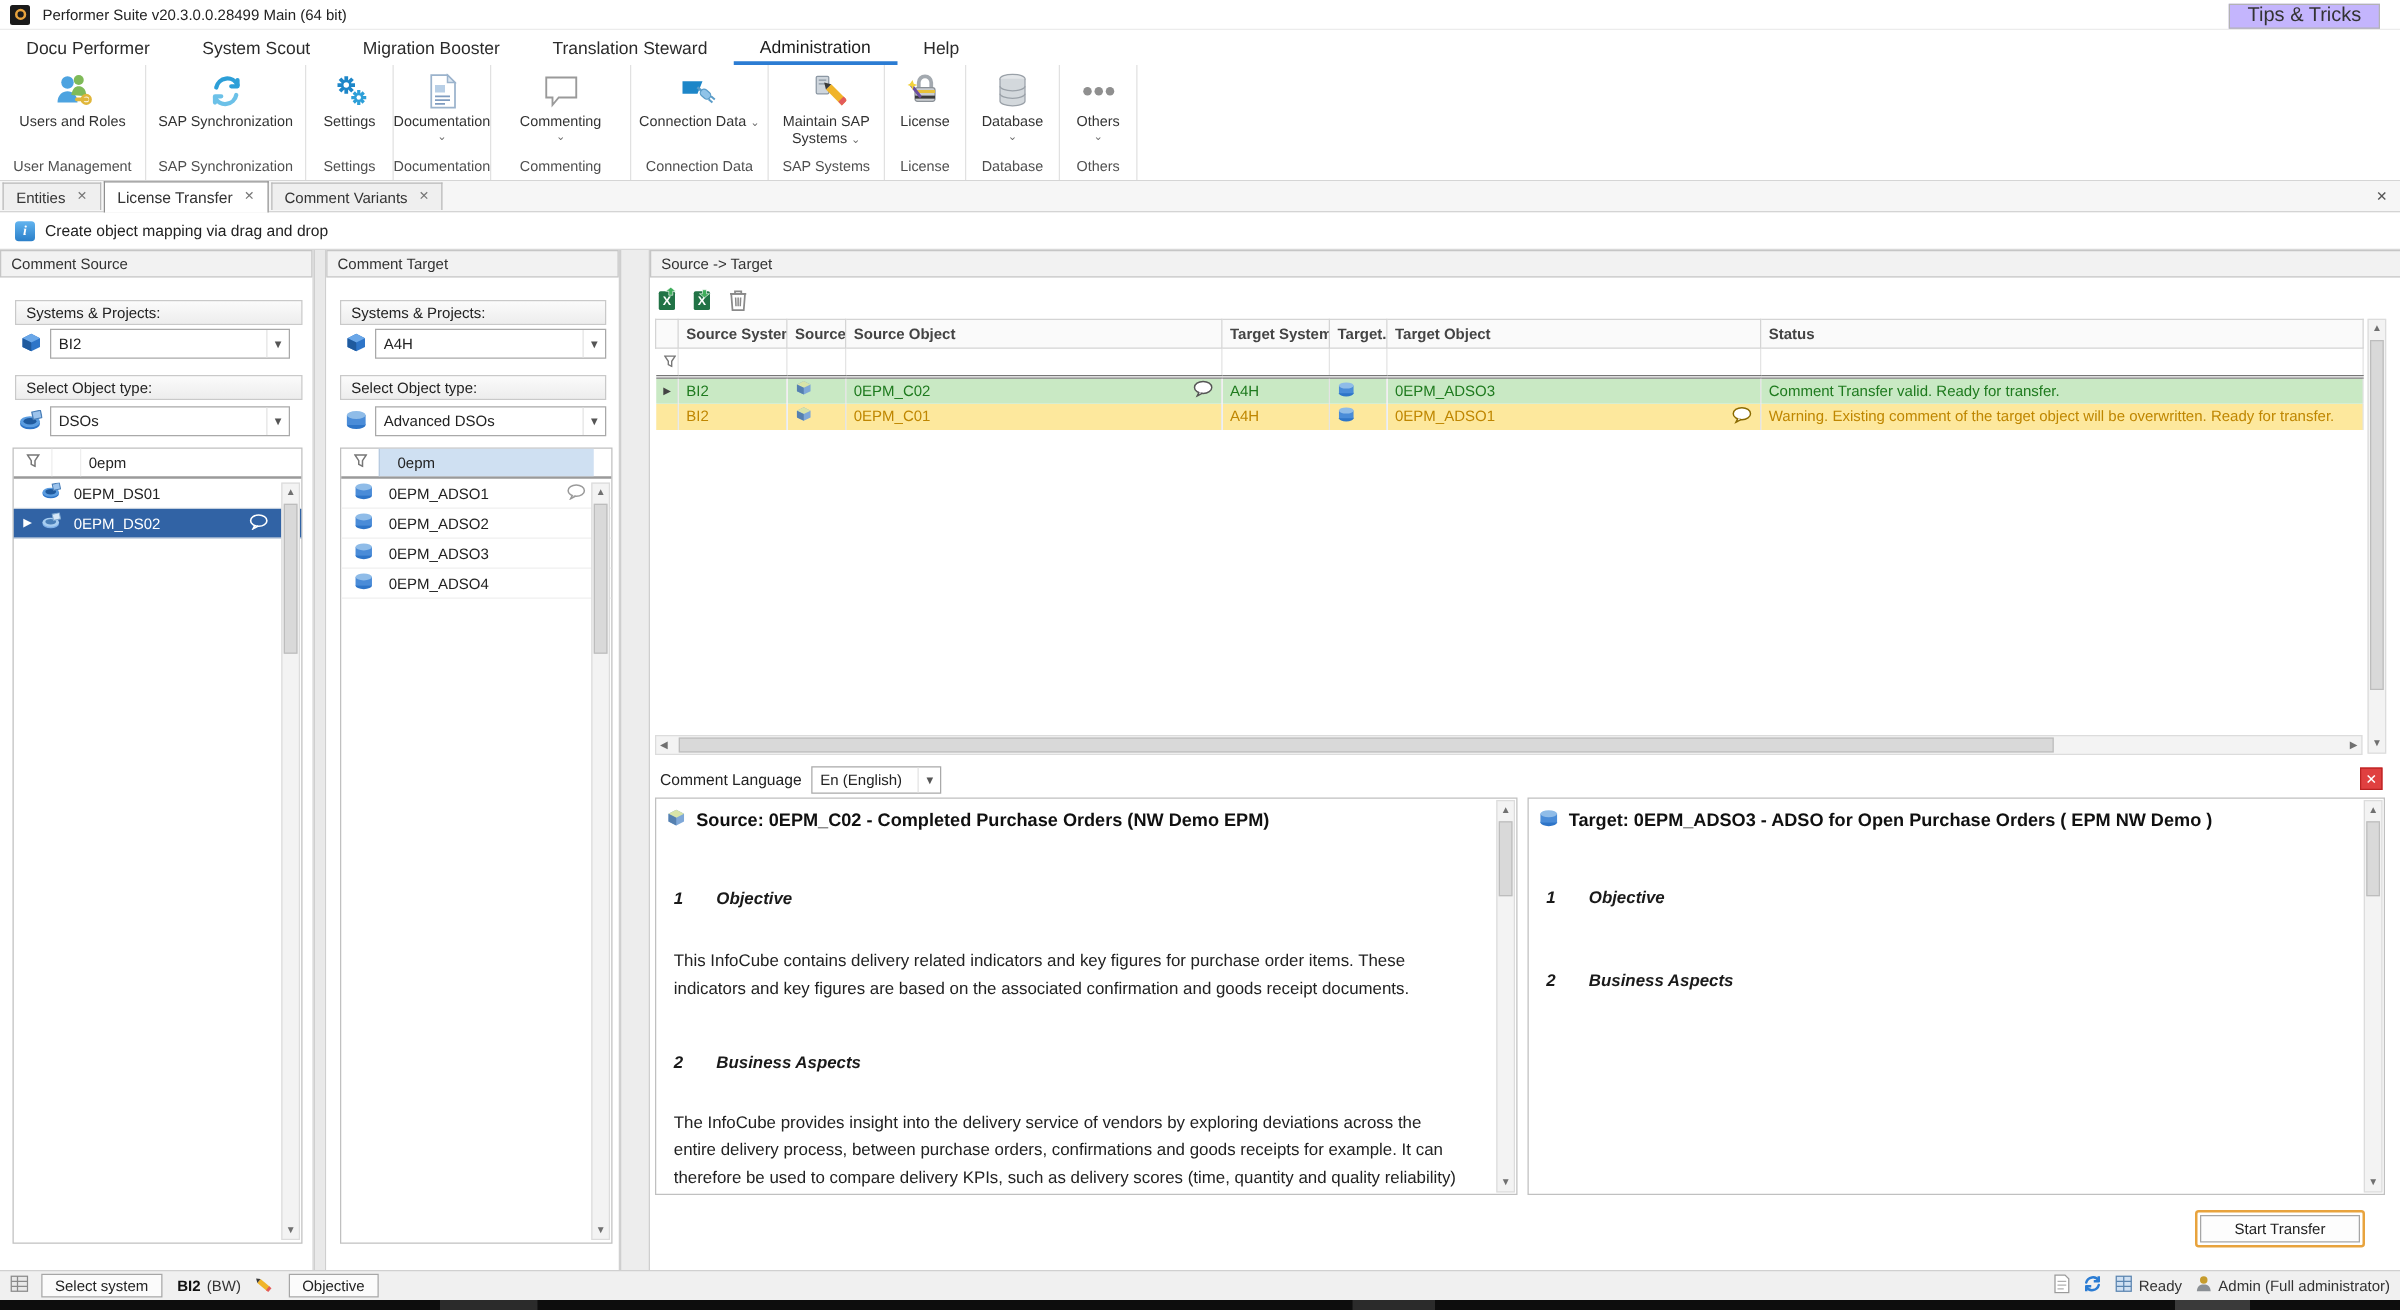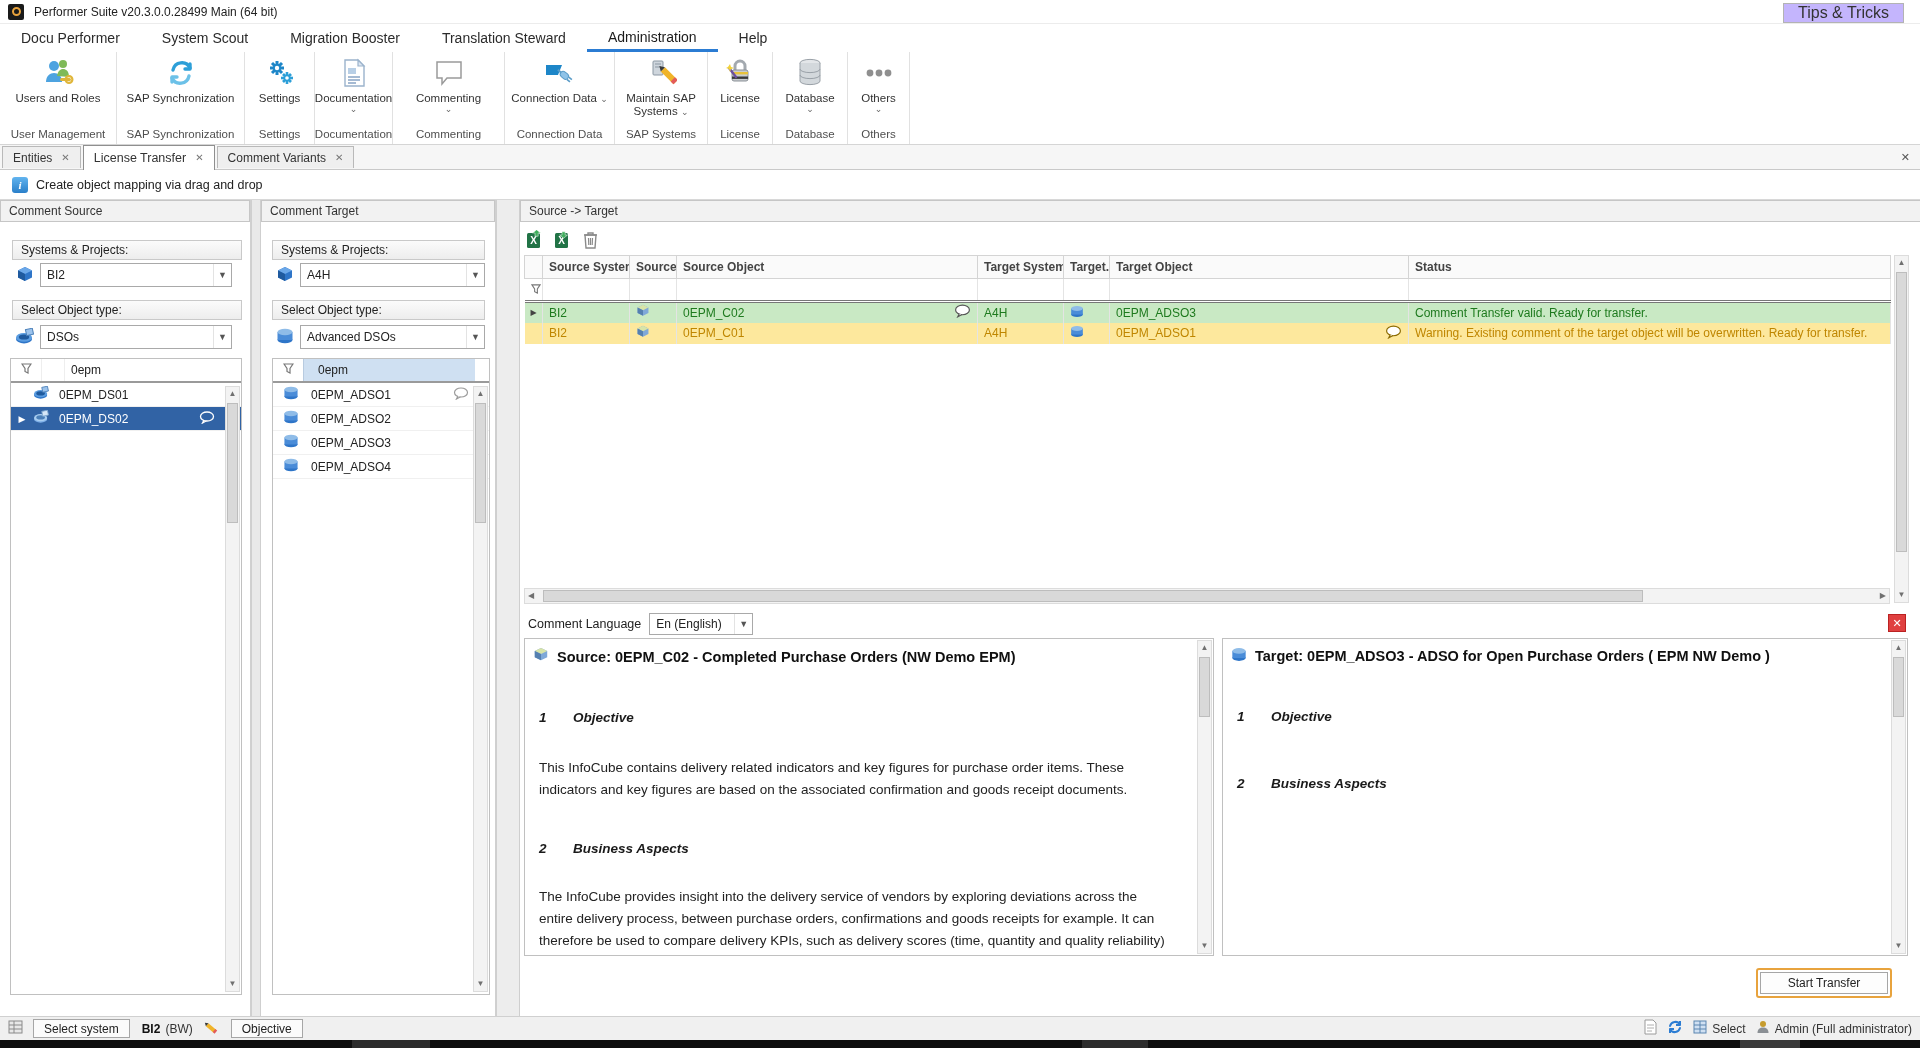--- a/index.html
+++ b/index.html
@@ -769,21 +769,21 @@
     </span>
     <span style="display:flex;align-items:center;gap:5px">
       <span>
         <svg width="14" height="14" viewBox="0 0 14 14">
             <rect x="1" y="1" width="12" height="12" fill="#cfe0f2" stroke="#5a85b0"></rect>
             <line x1="1" y1="5" x2="13" y2="5" stroke="#5a85b0"></line>
             <line x1="1" y1="9" x2="13" y2="9" stroke="#5a85b0"></line>
             <line x1="7" y1="1" x2="7" y2="13" stroke="#5a85b0"></line>
           </svg>
       </span>
-      <span>Select</span>
+      <span>Ready</span>
     </span>
     <span style="display:flex;align-items:center;gap:5px">
       <span>
         <svg width="14" height="14" viewBox="0 0 14 14">
             <circle cx="7" cy="4" r="3" fill="#c69c2e"></circle>
             <path d="M1.5 13 c0-4 2.5-5.5 5.5-5.5 s5.5 1.5 5.5 5.5 z" fill="#8a8f94"></path>
           </svg>
       </span>
       <span>Admin (Full administrator)</span>
     </span>

